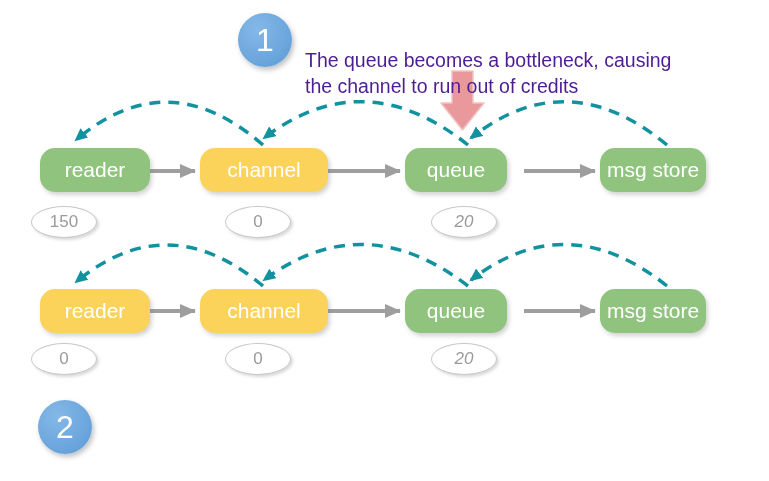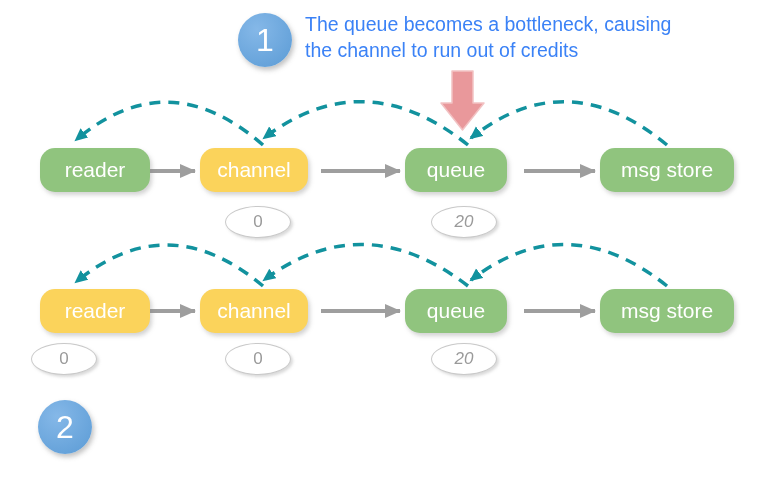--- a/index.html
+++ b/index.html
@@ -23,23 +23,23 @@
     display: flex;
     align-items: center;
     justify-content: center;
     color: #ffffff;
     font-size: 21px;
     box-shadow: 2px 3px 4px rgba(130,130,130,0.35);
   }
   .r1 { top: 148px; }
   .r2 { top: 289px; }
   .col-reader   { left: 12px;  width: 110px; margin-left: 28px; }
-  .col-channel  { left: 200px; width: 108px; }
+  .col-channel  { left: 200px; width: 128px; }
   .col-queue    { left: 405px; width: 102px; }
-  .col-msgstore { left: 600px; width: 134px; }
+  .col-msgstore { left: 600px; width: 106px; }
   .credit-ellipse {
     position: absolute;
     width: 66px; height: 32px;
     border-radius: 50%;
     background: #ffffff;
     border: 1.5px solid #C9C9C9;
     color: #9A9A9A;
     font-size: 17px;
     display: flex;
     align-items: center;
@@ -61,24 +61,25 @@
     font-size: 32px;
     display: flex;
     align-items: center;
     justify-content: center;
     box-shadow: 2px 3px 5px rgba(120,120,120,0.45);
   }
   .badge-1 { left: 238px; top: 13px; }
   .badge-2 { left: 38px;  top: 400px; }
   .step-text {
     position: absolute;
-    color: #3b82f6;
+    color: #4c1d95;
     font-size: 19.5px;
     line-height: 25.5px;
     white-space: pre-line;
+    margin-top: 36px;
   }
   .text-1 { left: 305px; top: 12px;  width: 450px; }
   .text-2 { left: 95px;  top: 398px; width: 665px; }
 </style>
 </head>
 <body>
 
 <div class="canvas">
 
   <svg class="overlay" viewBox="0 0 769 481">
@@ -122,20 +123,23 @@
   <div class="node r1 col-channel" style="background: rgb(251, 211, 91);">
     <span>channel</span>
   </div>
   <div class="node r1 col-queue" style="background: rgb(144, 196, 126);">
     <span>queue</span>
   </div>
   <div class="node r1 col-msgstore" style="background: rgb(144, 196, 126);">
     <span>msg store</span>
   </div>
 
+  <div class="credit-ellipse er1 e-reader">
+    <span>150</span>
+  </div>
   <div class="credit-ellipse er1 e-channel">
     <span>0</span>
   </div>
   <div class="credit-ellipse er1 e-queue">
     <span>20</span>
   </div>
 
   <div class="node r2 col-reader" style="background: rgb(251, 211, 91);">
     <span>reader</span>
   </div>

